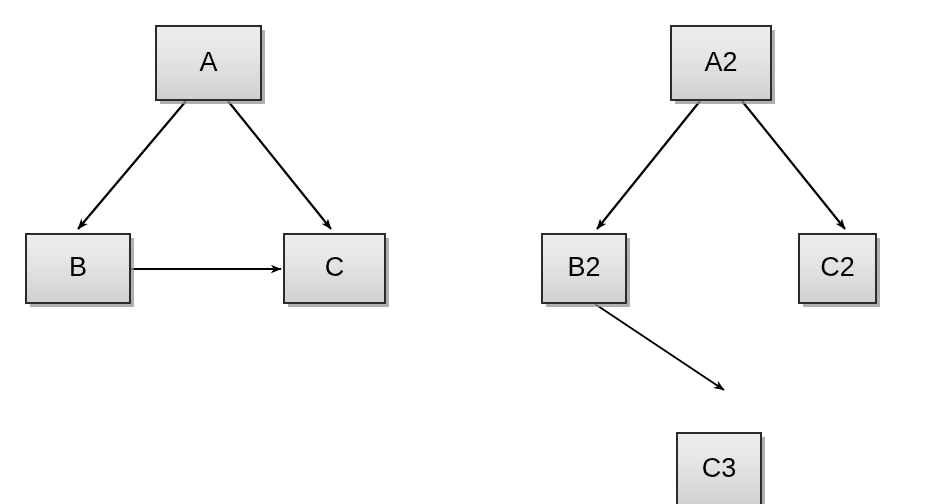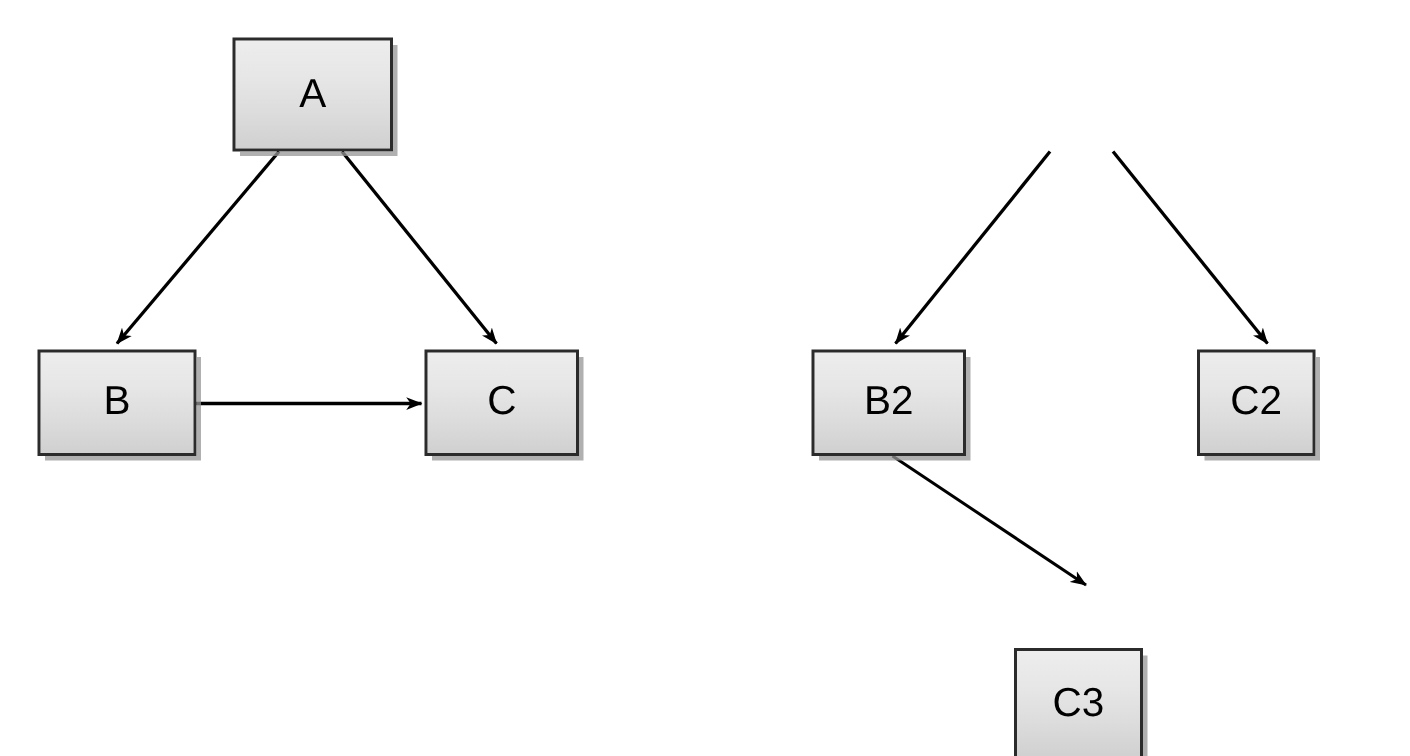--- a/index.html
+++ b/index.html
@@ -75,22 +75,25 @@
   </div>
 
   <div class="node" style="left:25px; top:233px; width:106px; height:71px;">
     <span class="node-label">B</span>
   </div>
 
   <div class="node" style="left:283px; top:233px; width:103px; height:71px;">
     <span class="node-label">C</span>
   </div>
 
+  <div class="node" style="left:670px; top:25px; width:102px; height:76px;">
+    <span class="node-label">A2</span>
+  </div>
 
-  <div class="node" style="left:541px; top:233px; width:103px; height:71px;">
+  <div class="node" style="left:541px; top:233px; width:86px; height:71px;">
     <span class="node-label">B2</span>
   </div>
 
   <div class="node" style="left:798px; top:233px; width:79px; height:71px;">
     <span class="node-label">C2</span>
   </div>
 
   <div class="node" style="left:676px; top:392px; width:86px; height:75px;margin-top:40px;">
     <span class="node-label">C3</span>
   </div>

